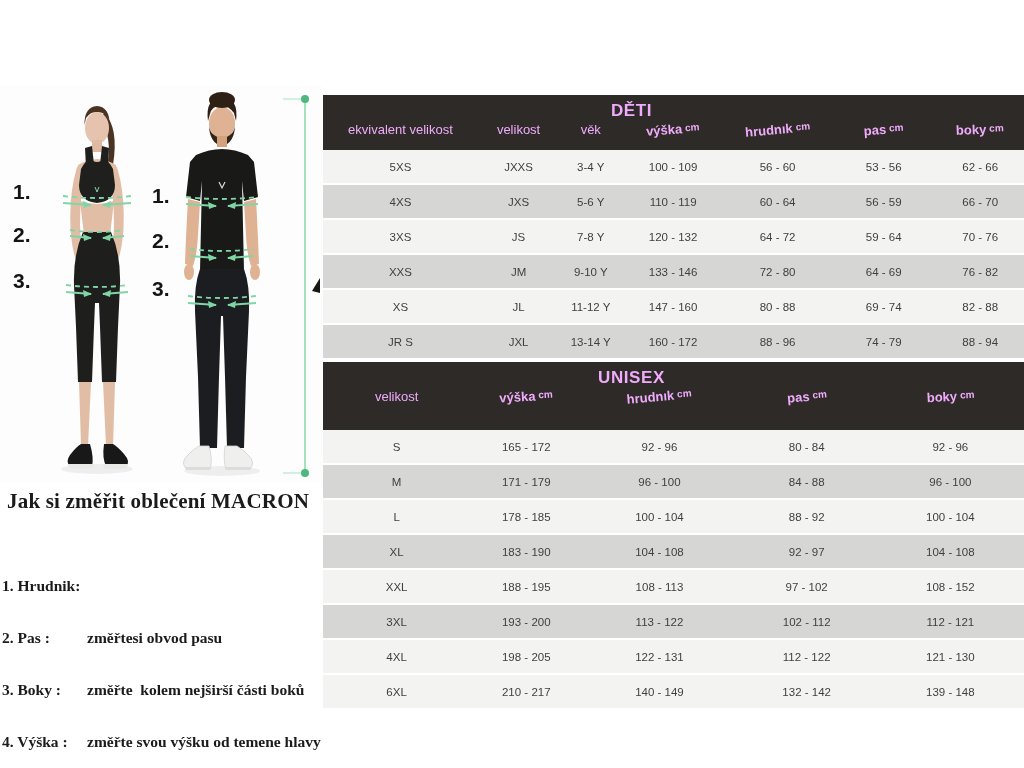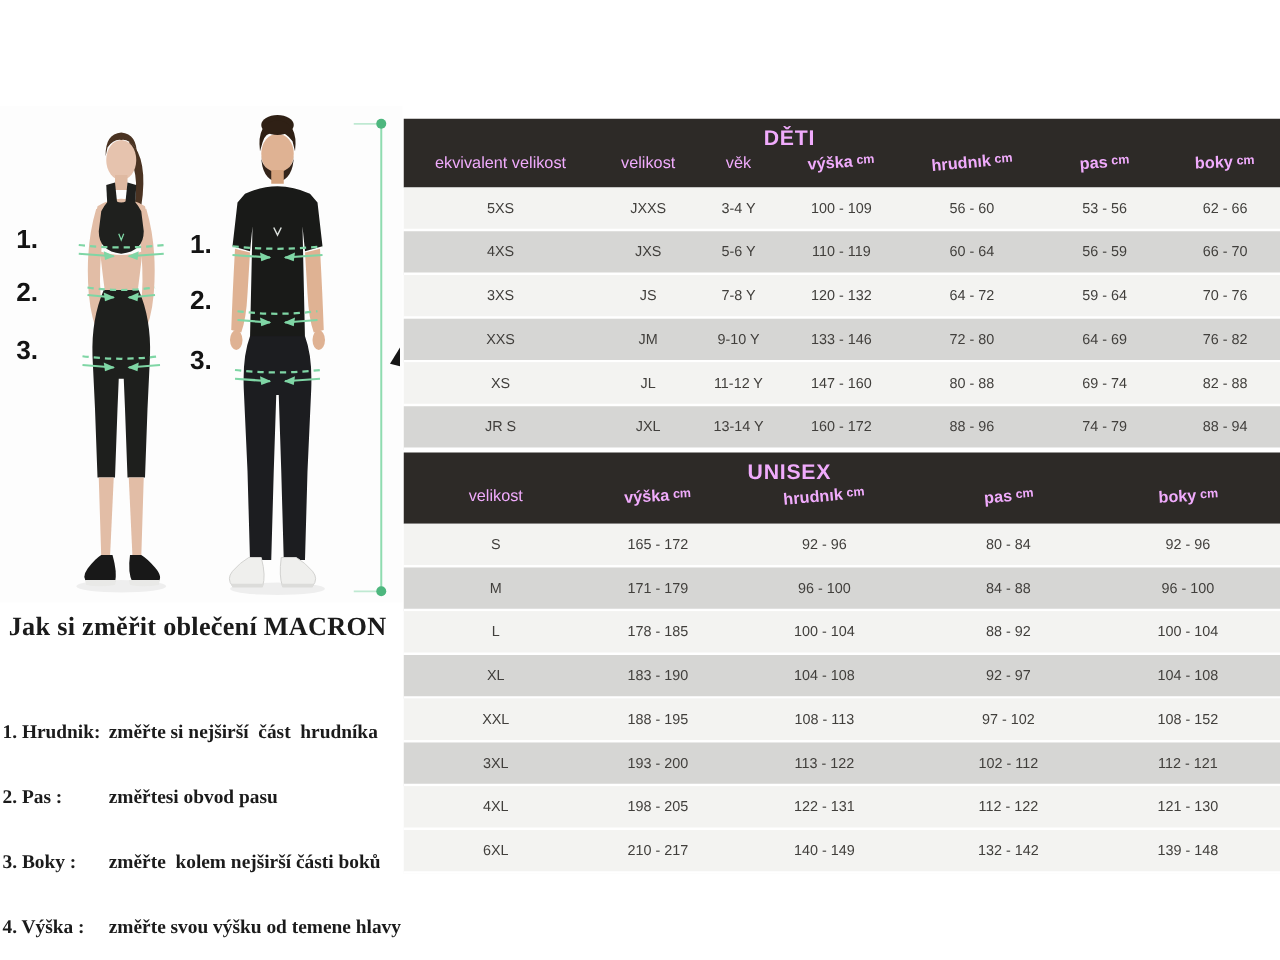--- a/index.html
+++ b/index.html
@@ -20,21 +20,21 @@
   .step{display:flex;}
   .step .lbl{width:85px;flex:none;}
   .step .txt{flex:1;}
 
   
   .table{position:absolute;left:323px;width:701px;}
   .deti{top:95px;}
   .unisex{top:362px;}
   .thead{background:#2d2a27;color:#f0abfc;}
   .deti .thead{height:55px;}
-  .unisex .thead{height:57px;}
+  .unisex .thead{height:68px;}
   .ttitle{text-align:center;transform:translateX(-42px);font-weight:bold;font-size:17px;
           letter-spacing:.6px;padding-top:5px;line-height:22px;}
   .hrow{display:flex;align-items:center;justify-content:space-between;}
   .hcell{text-align:center;font-size:13px;font-weight:400;}
   .hcell.bold{font-weight:bold;}
   .unit{font-size:10px;font-weight:bold;margin-left:3px;position:relative;top:-2px;}
   .trow{display:flex;height:33px;border-bottom:2px solid #fff;align-items:center;}
   .trow.light{background:#f3f3f1;}
   .trow.dark{background:#d6d6d4;}
   .tcell{text-align:center;font-size:11.5px;color:#413f3c;}
@@ -174,21 +174,20 @@
     <div class="marker" style="left:152px;top:100px">1.</div>
     <div class="marker" style="left:152px;top:145px">2.</div>
     <div class="marker" style="left:152px;top:193px">3.</div>
   </div>
 
   <div class="guide">
     <h1>Jak si změřit oblečení MACRON</h1>
     <div class="steps">
       <div class="step">
         <span class="lbl">1. Hrudnik:</span>
-        <span class="txt">změřte si nejširší  část  hrudníka</span>
       </div>
       <div class="step">
         <span class="lbl">2. Pas :</span>
         <span class="txt">změřtesi obvod pasu</span>
       </div>
       <div class="step">
         <span class="lbl">3. Boky :</span>
         <span class="txt">změřte  kolem nejširší části boků</span>
       </div>
       <div class="step">

